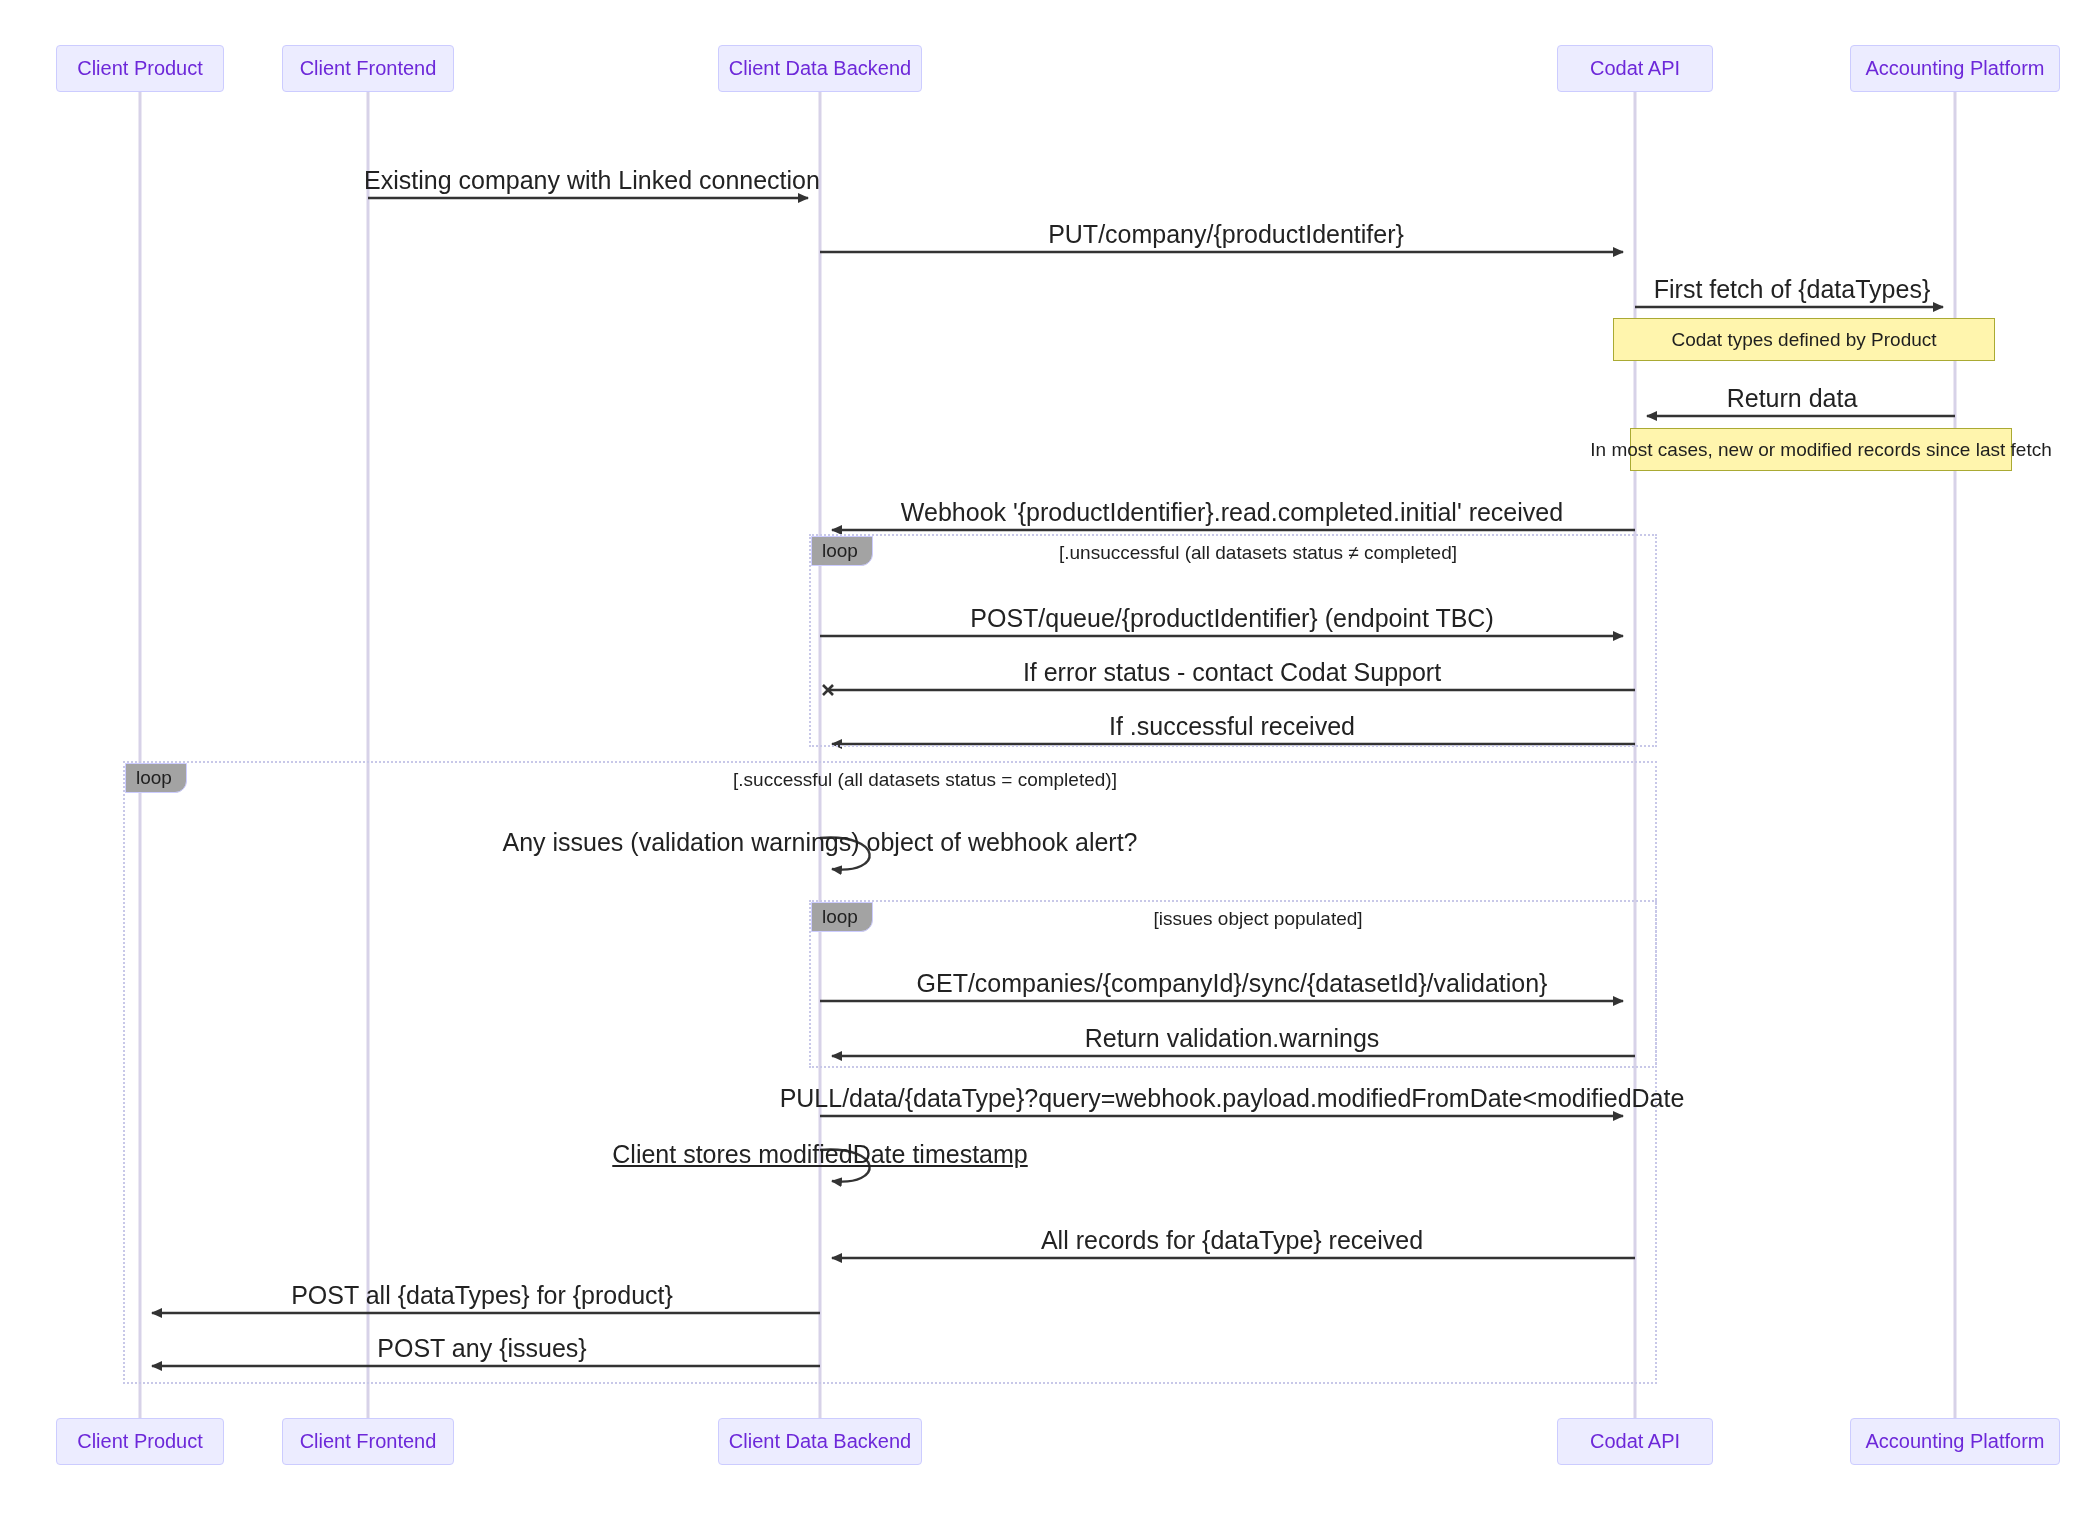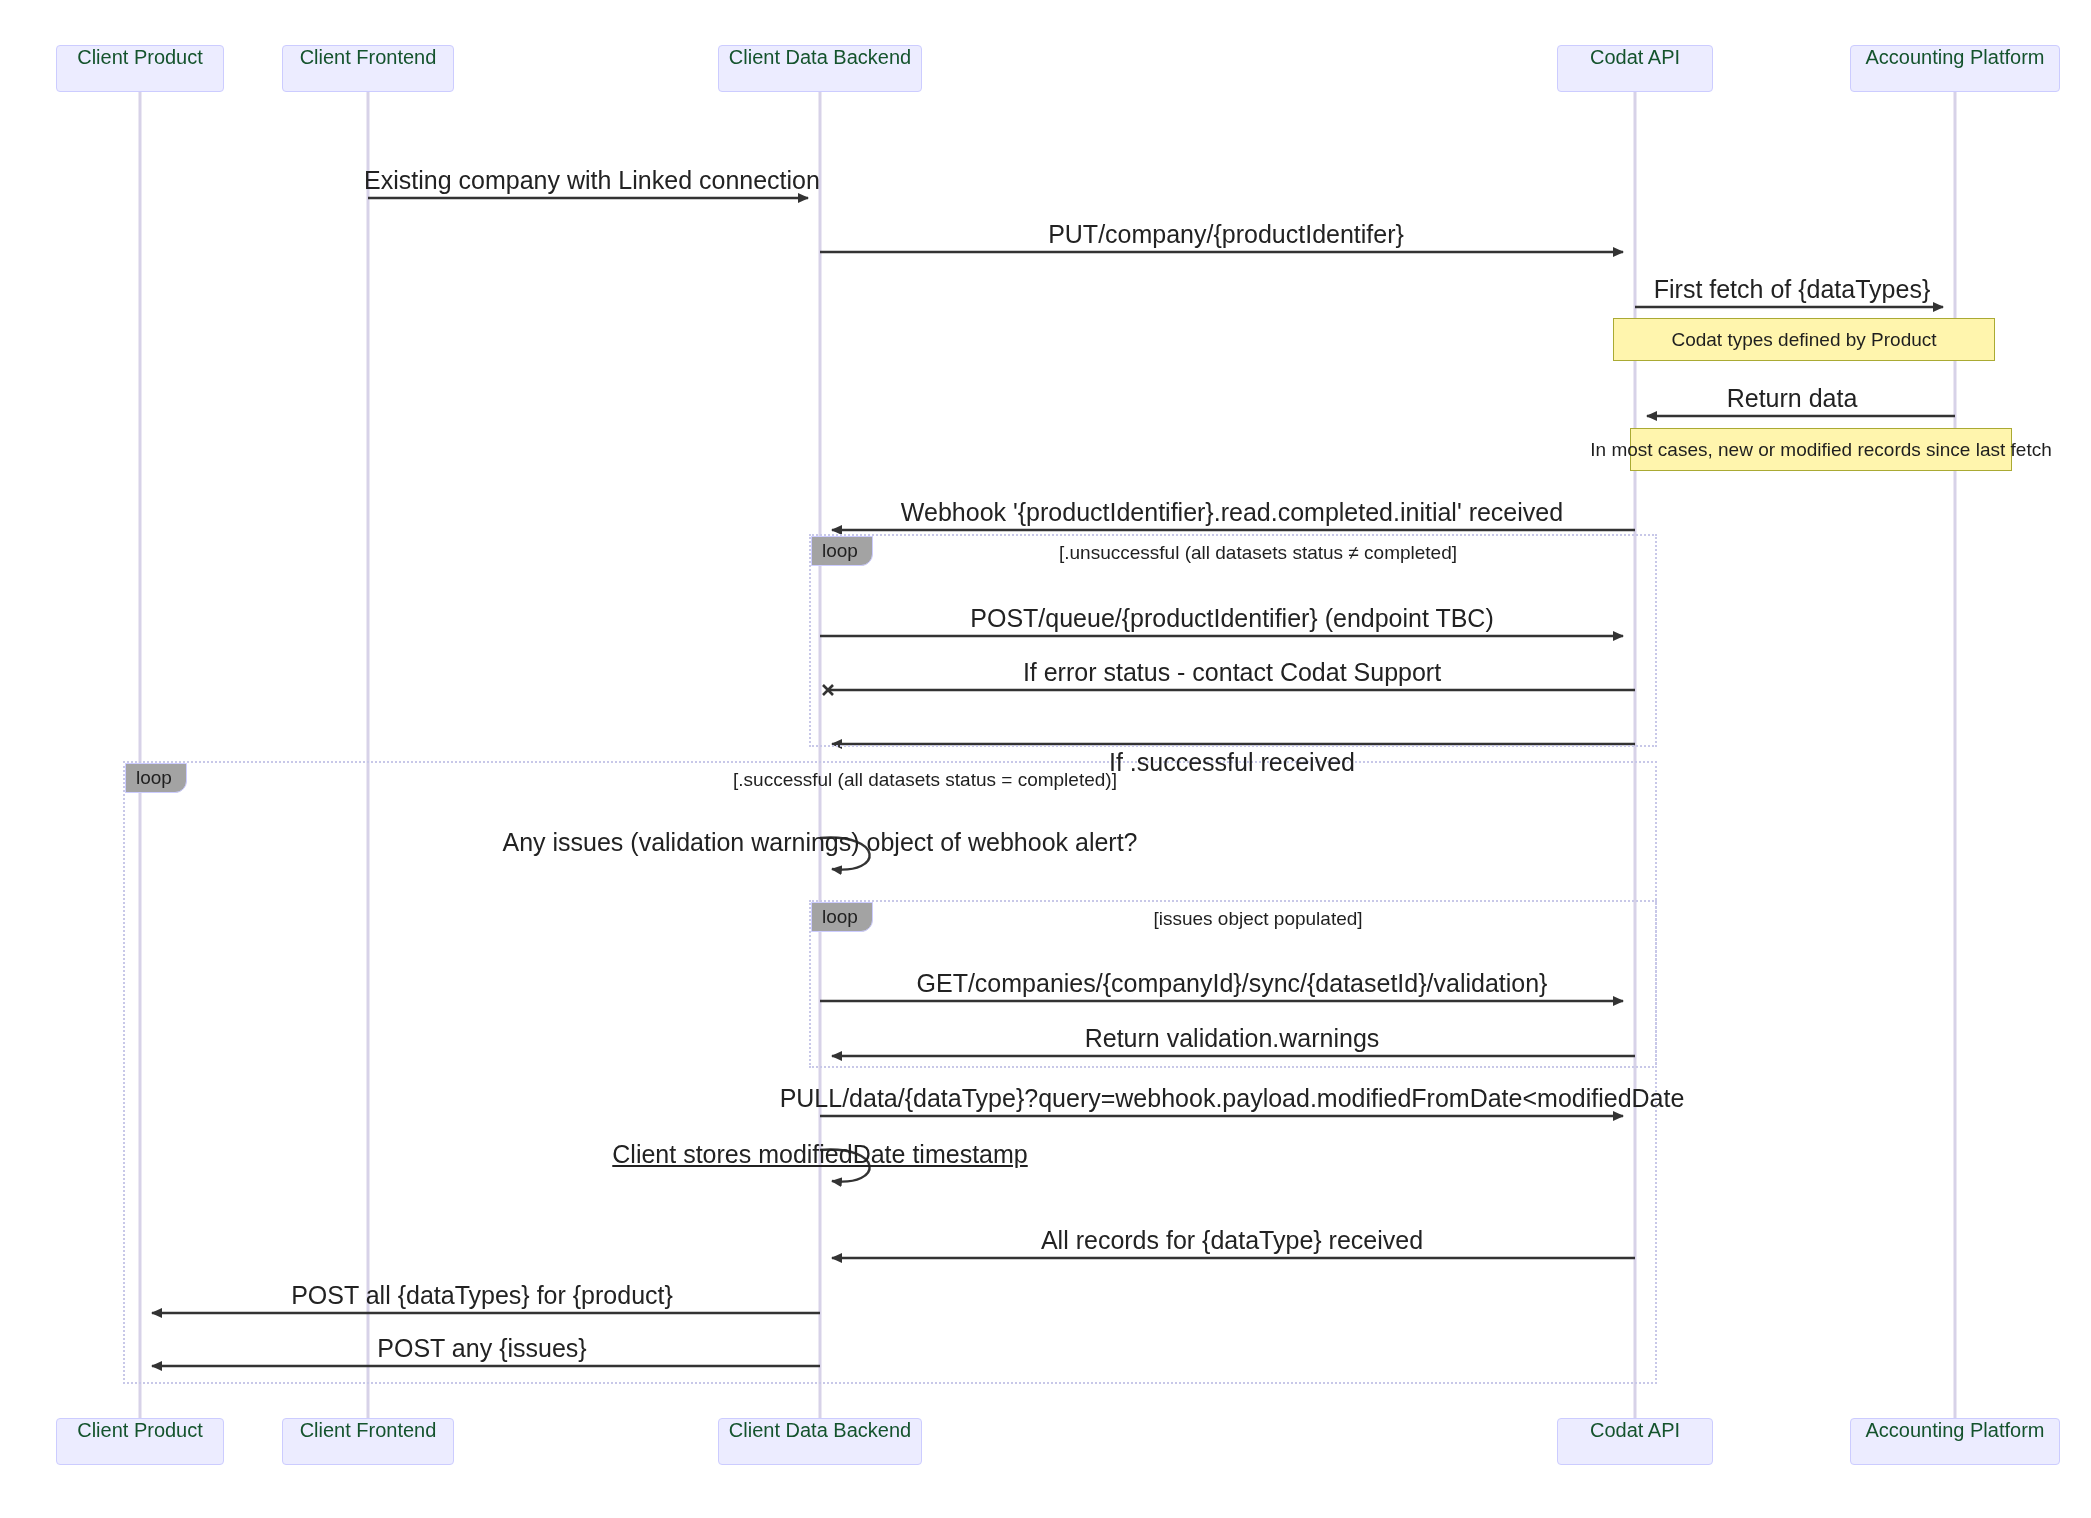--- a/index.html
+++ b/index.html
@@ -26,25 +26,25 @@
     width: 2091px;
     height: 1518px;
     overflow: visible;
   }
   .actor-box {
     position: absolute;
     background: #ECECFF;
     border: 1px solid #CCCCFF;
     border-radius: 4px;
     display: flex;
-    align-items: flex-start;
+    align-items: center;
     justify-content: center;
     box-sizing: border-box;
     font-size: 20px;
-    color: #14532d;
+    color: #6d28d9;
     white-space: nowrap;
   }
   .msg-label {
     position: absolute;
     font-size: 25px;
     color: #222222;
     white-space: nowrap;
     transform: translateX(-50%);
     text-align: center;
   }
@@ -186,21 +186,21 @@
     <span>Accounting Platform</span>
   </div>
 
   <div class="msg-label" style="left:592px; top:166px;">Existing company with Linked connection</div>
   <div class="msg-label" style="left:1226px; top:220px;">PUT/company/{productIdentifer}</div>
   <div class="msg-label" style="left:1792px; top:275px;">First fetch of {dataTypes}</div>
   <div class="msg-label" style="left:1792px; top:384px;">Return data</div>
   <div class="msg-label" style="left:1232px; top:498px;">Webhook '{productIdentifier}.read.completed.initial' received</div>
   <div class="msg-label" style="left:1232px; top:604px;">POST/queue/{productIdentifier} (endpoint TBC)</div>
   <div class="msg-label" style="left:1232px; top:658px;">If error status - contact Codat Support</div>
-  <div class="msg-label" style="left:1232px; top:712px;margin-top:36px;">If .successful received</div>
+  <div class="msg-label" style="left:1232px; top:712px;">If .successful received</div>
   <div class="msg-label" style="left:820px; top:828px;">Any issues (validation warnings) object of webhook alert?</div>
   <div class="msg-label" style="left:1232px; top:969px;">GET/companies/{companyId}/sync/{datasetId}/validation}</div>
   <div class="msg-label" style="left:1232px; top:1024px;">Return validation.warnings</div>
   <div class="msg-label" style="left:1232px; top:1084px;">PULL/data/{dataType}?query=webhook.payload.modifiedFromDate&lt;modifiedDate</div>
   <div class="msg-label" style="left:820px; top:1140px;text-decoration:underline;">Client stores modifiedDate timestamp</div>
   <div class="msg-label" style="left:1232px; top:1226px;">All records for {dataType} received</div>
   <div class="msg-label" style="left:482px; top:1281px;">POST all {dataTypes} for {product}</div>
   <div class="msg-label" style="left:482px; top:1334px;">POST any {issues}</div>
 
   <div class="note-box" style="left:1613px; top:318px; width:382px; height:43px;">

